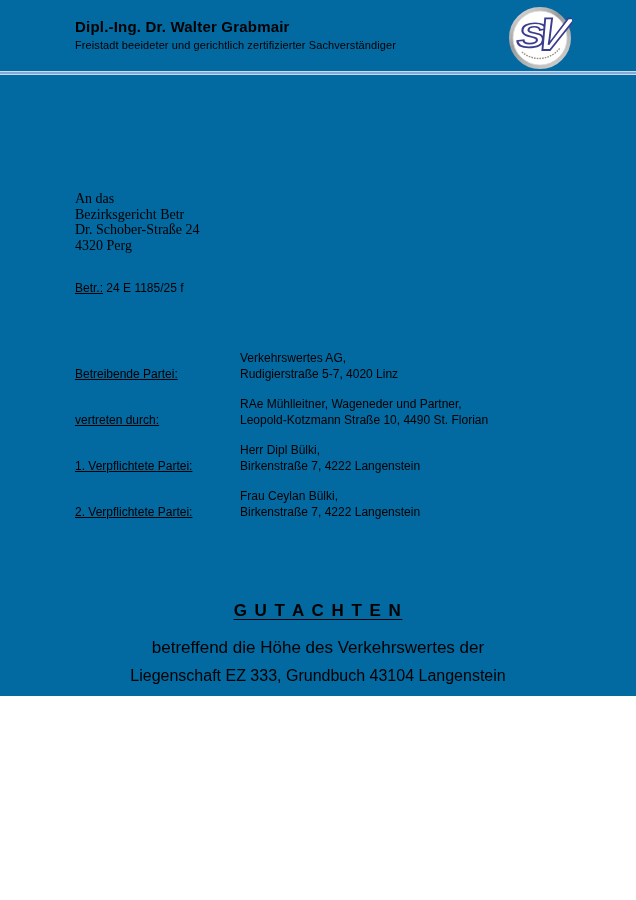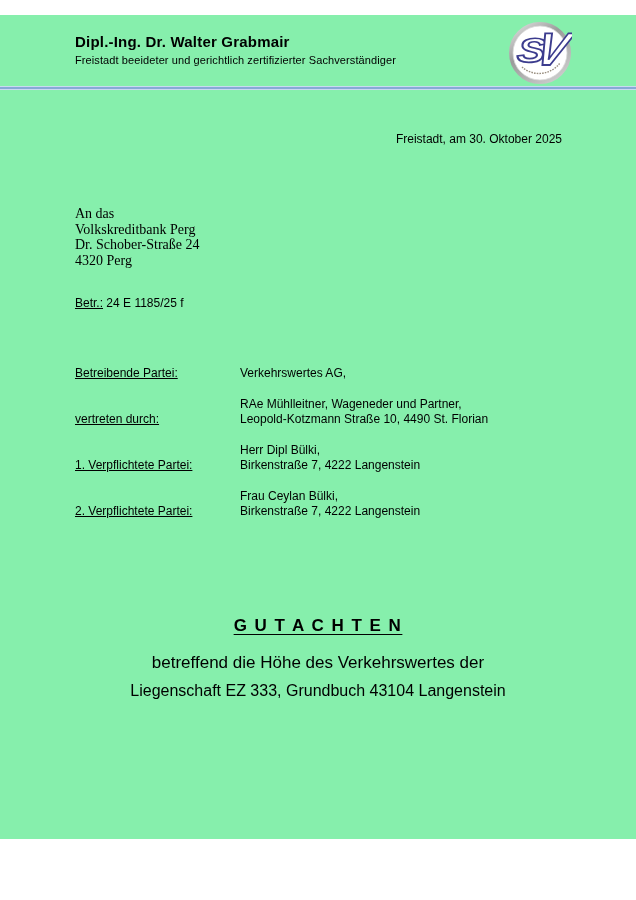--- a/index.html
+++ b/index.html
@@ -9,23 +9,22 @@
     color: #000000;
     width: 636px;
     height: 900px;
     position: relative;
     overflow: hidden;
   }
   .page {
     position: absolute;
     top: 0; left: 0;
     width: 636px;
-    height: 824px;
-    background: #86efac;
-    margin-top: 15px;
+    height: 696px;
+    background: #0369a1;
   }
   .letterhead {
     position: absolute;
     top: 18px;
     left: 75px;
   }
   .expert-name {
     font-size: 15px;
     font-weight: bold;
     letter-spacing: 0.2px;
@@ -150,40 +149,40 @@
       <g transform="translate(6,2) skewX(-14)">
         <text x="30" y="42" font-family="Liberation Sans, sans-serif" font-size="46" font-weight="bold" font-style="italic" fill="#ffffff" stroke="#3c3c8e" stroke-width="1.9">V</text>
       </g>
 
       <path d="M 14 46 A 26 26 0 0 0 52 42" fill="none" stroke="#9a8f80" stroke-width="1.4" stroke-dasharray="1.6 1.1"></path>
     </svg>
   </div>
 
   <div class="header-rule"></div>
 
-  <div class="date-line">Freistadt, am 30. Oktober 2025</div>
 
   <div class="recipient-block">
     <div>An das</div>
-    <div>Volkskreditbank Perg</div>
+    <div>Bezirksgericht Betr</div>
     <div>Dr. Schober-Straße 24</div>
     <div>4320 Perg</div>
   </div>
 
   <div class="reference-line">
     <span class="ref-label">Betr.:</span>
     <span>24 E 1185/25 f</span>
   </div>
 
   <div class="parties-table">
 
     <div class="party-row">
       <div class="party-label">Betreibende Partei:</div>
       <div class="party-value">
         <div>Verkehrswertes AG,</div>
+        <div>Rudigierstraße 5-7, 4020 Linz</div>
       </div>
     </div>
 
     <div class="party-row">
       <div class="party-label">vertreten durch:</div>
       <div class="party-value">
         <div>RAe Mühlleitner, Wageneder und Partner,</div>
         <div>Leopold-Kotzmann Straße 10, 4490 St. Florian</div>
       </div>
     </div>

